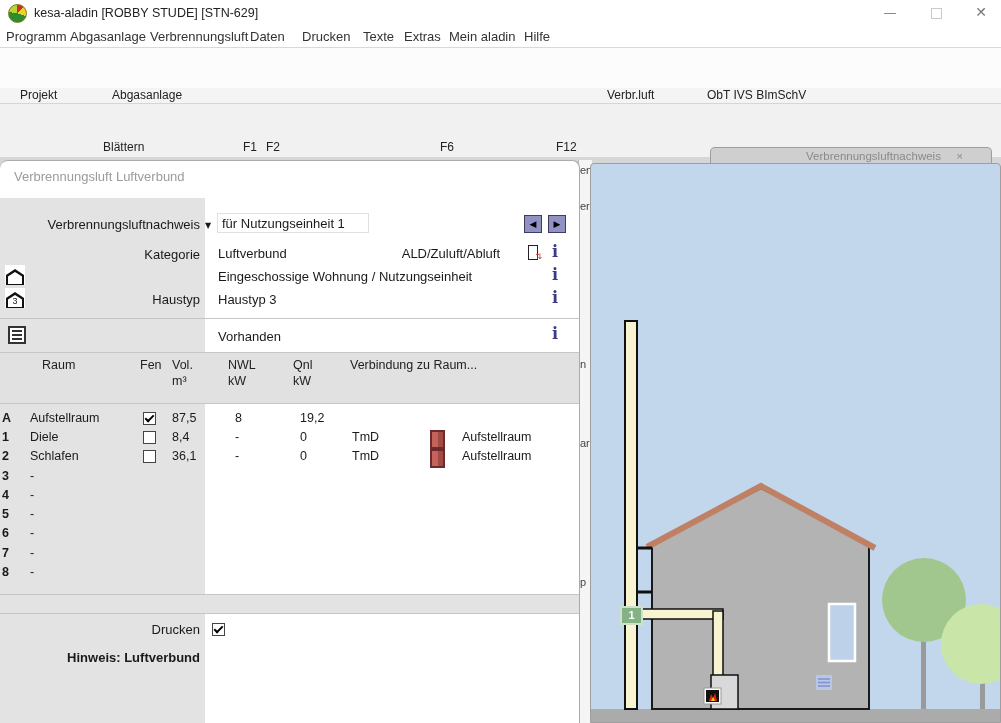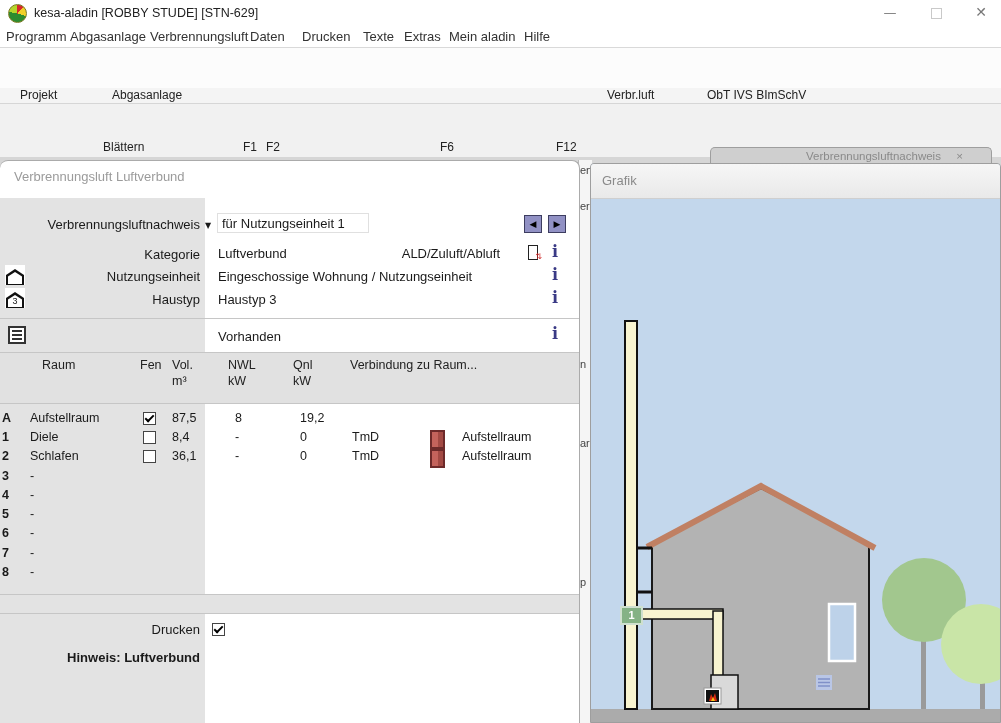--- a/index.html
+++ b/index.html
@@ -238,21 +238,20 @@
   <div class="abs pnav glyph" style="left:524px;top:54px">◀</div>
   <div class="abs pnav glyph" style="left:548px;top:54px">▶</div>
 
   <div class="abs rlabel" style="top:86px">Kategorie</div>
   <div class="abs val" style="left:218px;top:85px">Luftverbund</div>
   <div class="abs val" style="left:360px;top:85px;width:140px;text-align:right">ALD/Zuluft/Abluft</div>
   <div class="abs dooricon" style="left:526px;top:83px"></div>
   <div class="abs iicon" style="left:549px;top:82px">i</div>
 
   <div class="abs house" style="left:5px;top:104px"></div>
-  <div class="abs rlabel" style="top:108px">Nutzungseinheit</div>
   <div class="abs val" style="left:218px;top:108px">Eingeschossige Wohnung / Nutzungseinheit</div>
   <div class="abs iicon" style="left:549px;top:105px">i</div>
 
   <div class="abs house" style="left:5px;top:127px">
       <span class="n">3</span>
     </div>
   <div class="abs rlabel" style="top:131px">Haustyp</div>
   <div class="abs val" style="left:218px;top:131px">Haustyp 3</div>
   <div class="abs iicon" style="left:549px;top:128px">i</div>
 
@@ -332,23 +331,20 @@
 
   <div class="abs hline" style="top:433px"></div>
   <div class="abs" style="left:0;top:434px;width:580px;height:18px;background:#e3e3e3"></div>
   <div class="abs hline" style="top:452px"></div>
   <div class="abs rlabel" style="top:461px">Drucken</div>
   <span class="abs cb on" style="left:212px;top:462px"></span>
   <div class="abs rlabel" style="top:489px;font-weight:bold">Hinweis: Luftverbund</div>
 </div>
 
 <div class="abs grafik">
-  <div class="abs gtitle">
-    <span>Grafik</span>
-  </div>
   <div class="abs gcontent">
     <svg width="409" height="524" viewBox="0 0 409 524">
 
       <rect x="0" y="511" width="409" height="13" fill="#ababab"></rect>
 
       <rect x="330" y="400" width="5" height="111" fill="#9a9a9a"></rect>
       <rect x="389" y="440" width="5" height="71" fill="#9a9a9a"></rect>
 
       <circle cx="333" cy="402" r="42" fill="#a2c78e"></circle>
       <circle cx="390" cy="446" r="40" fill="#c9e5a7"></circle>

